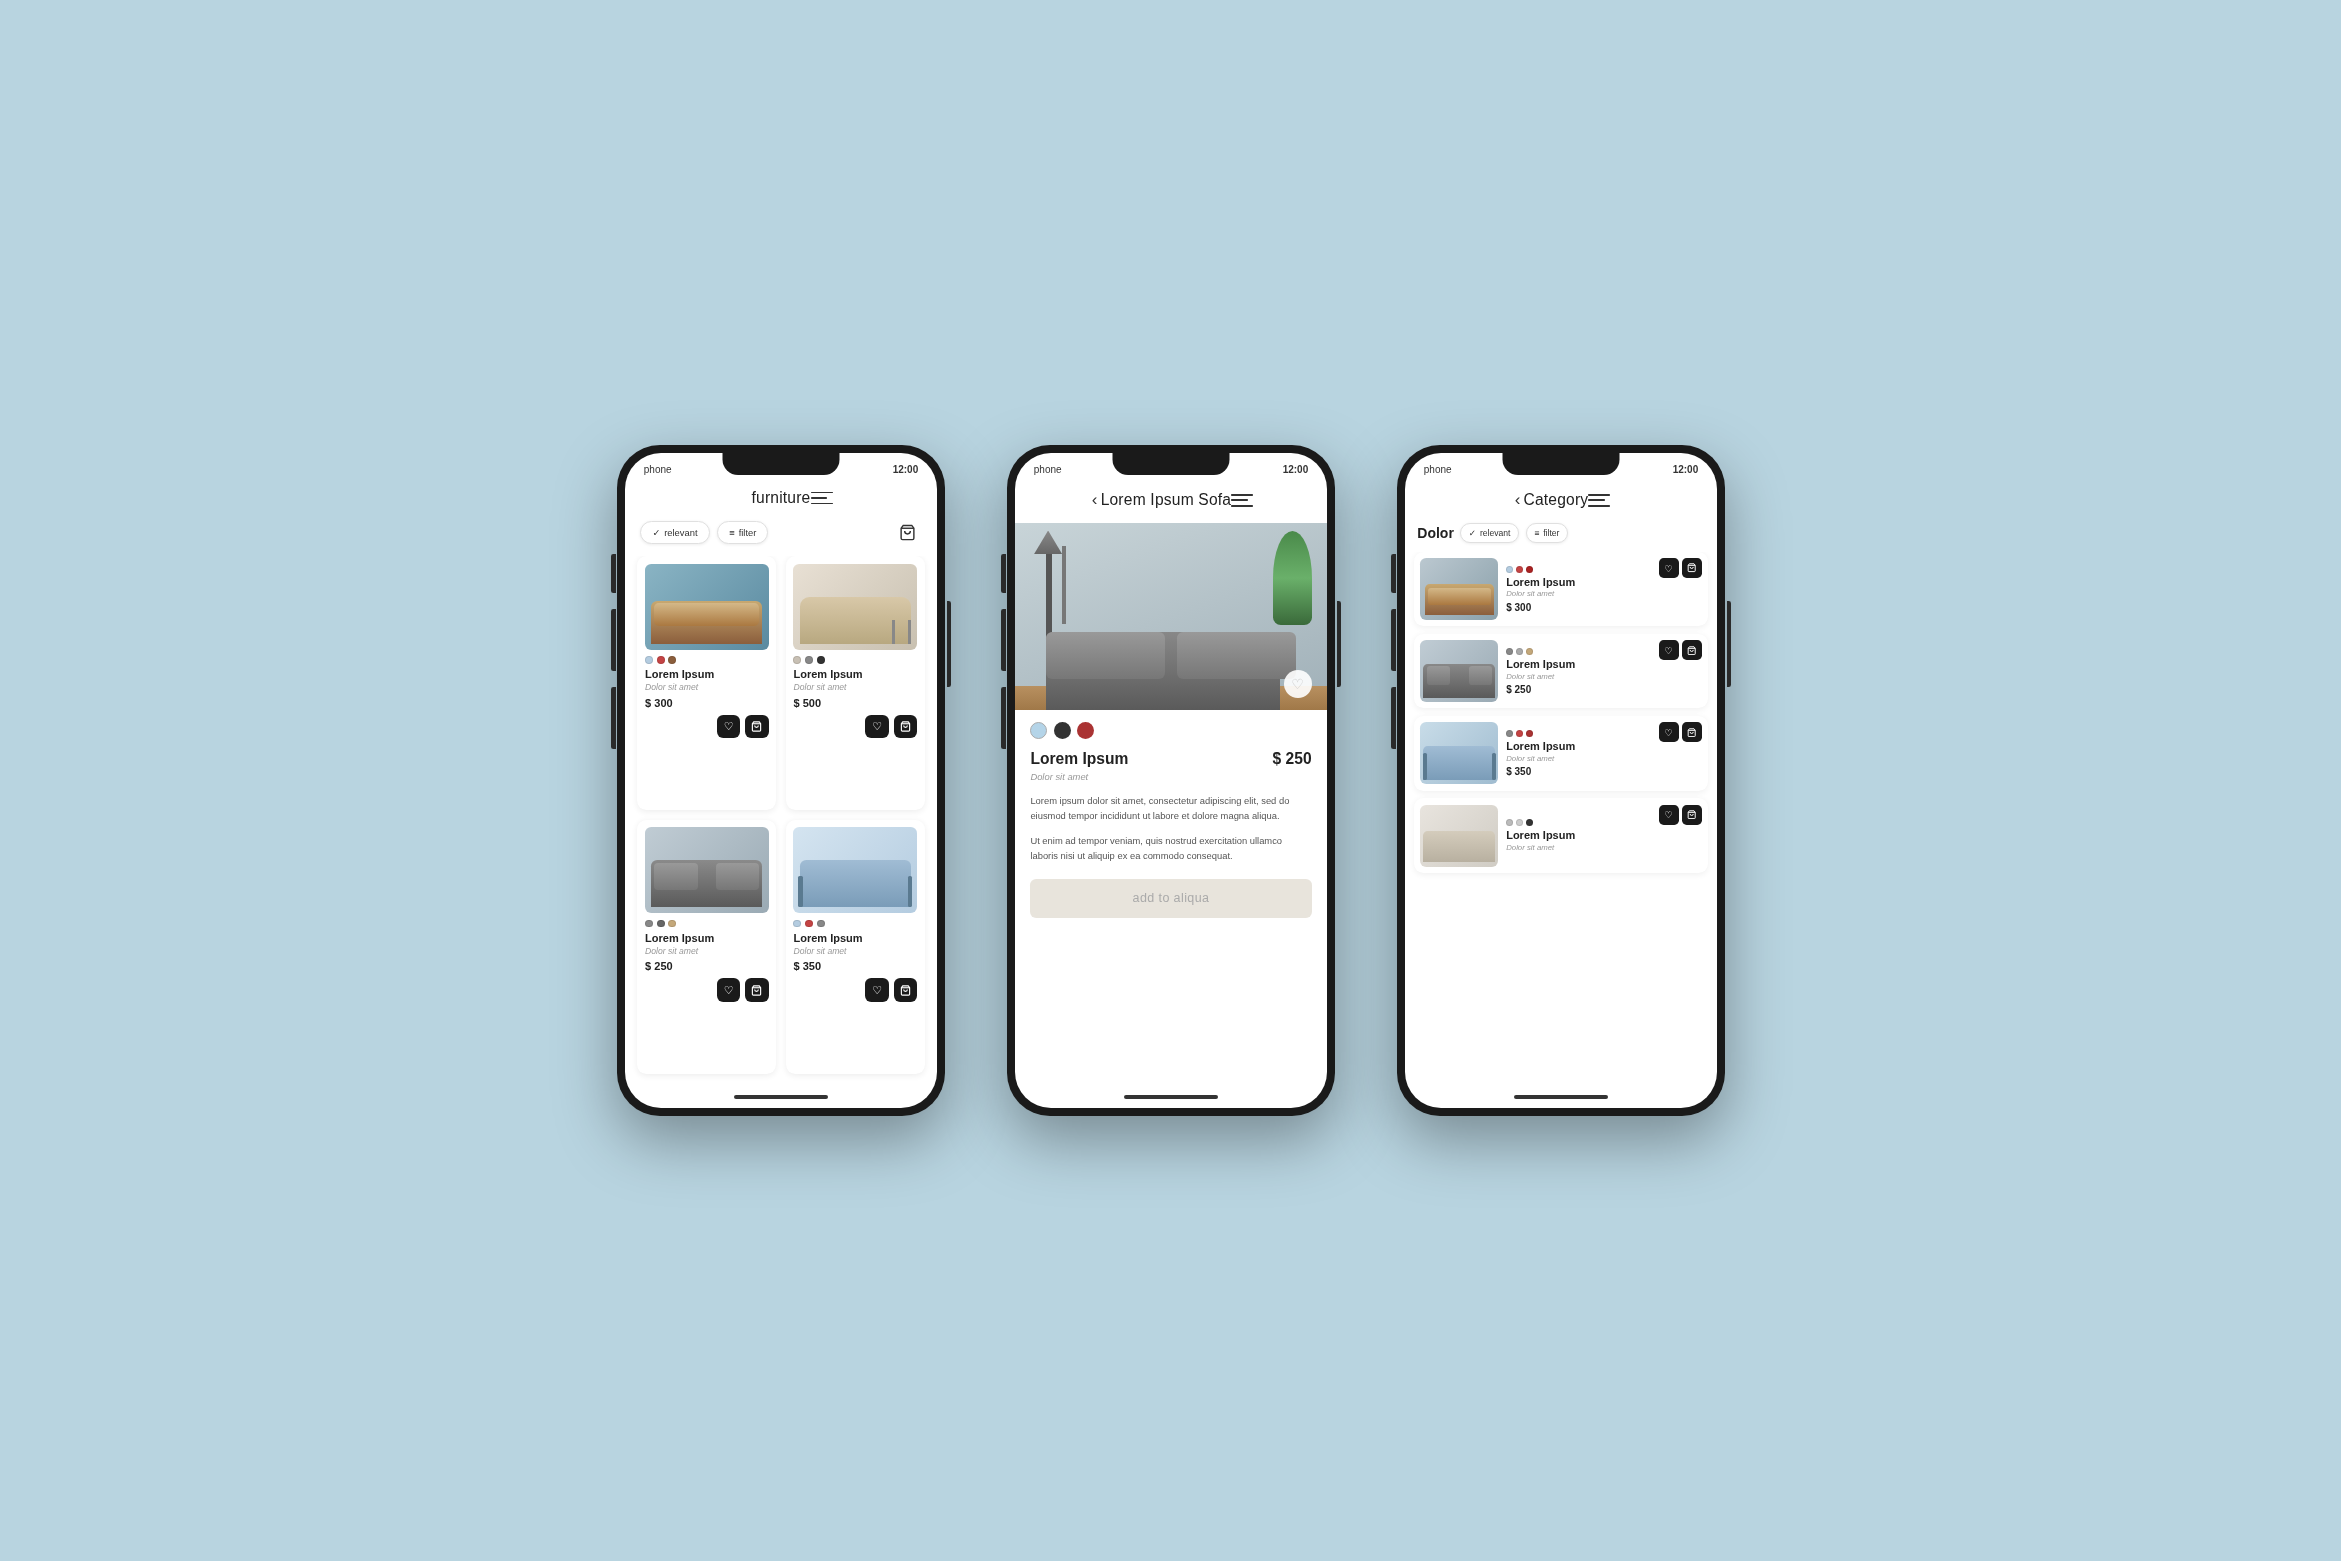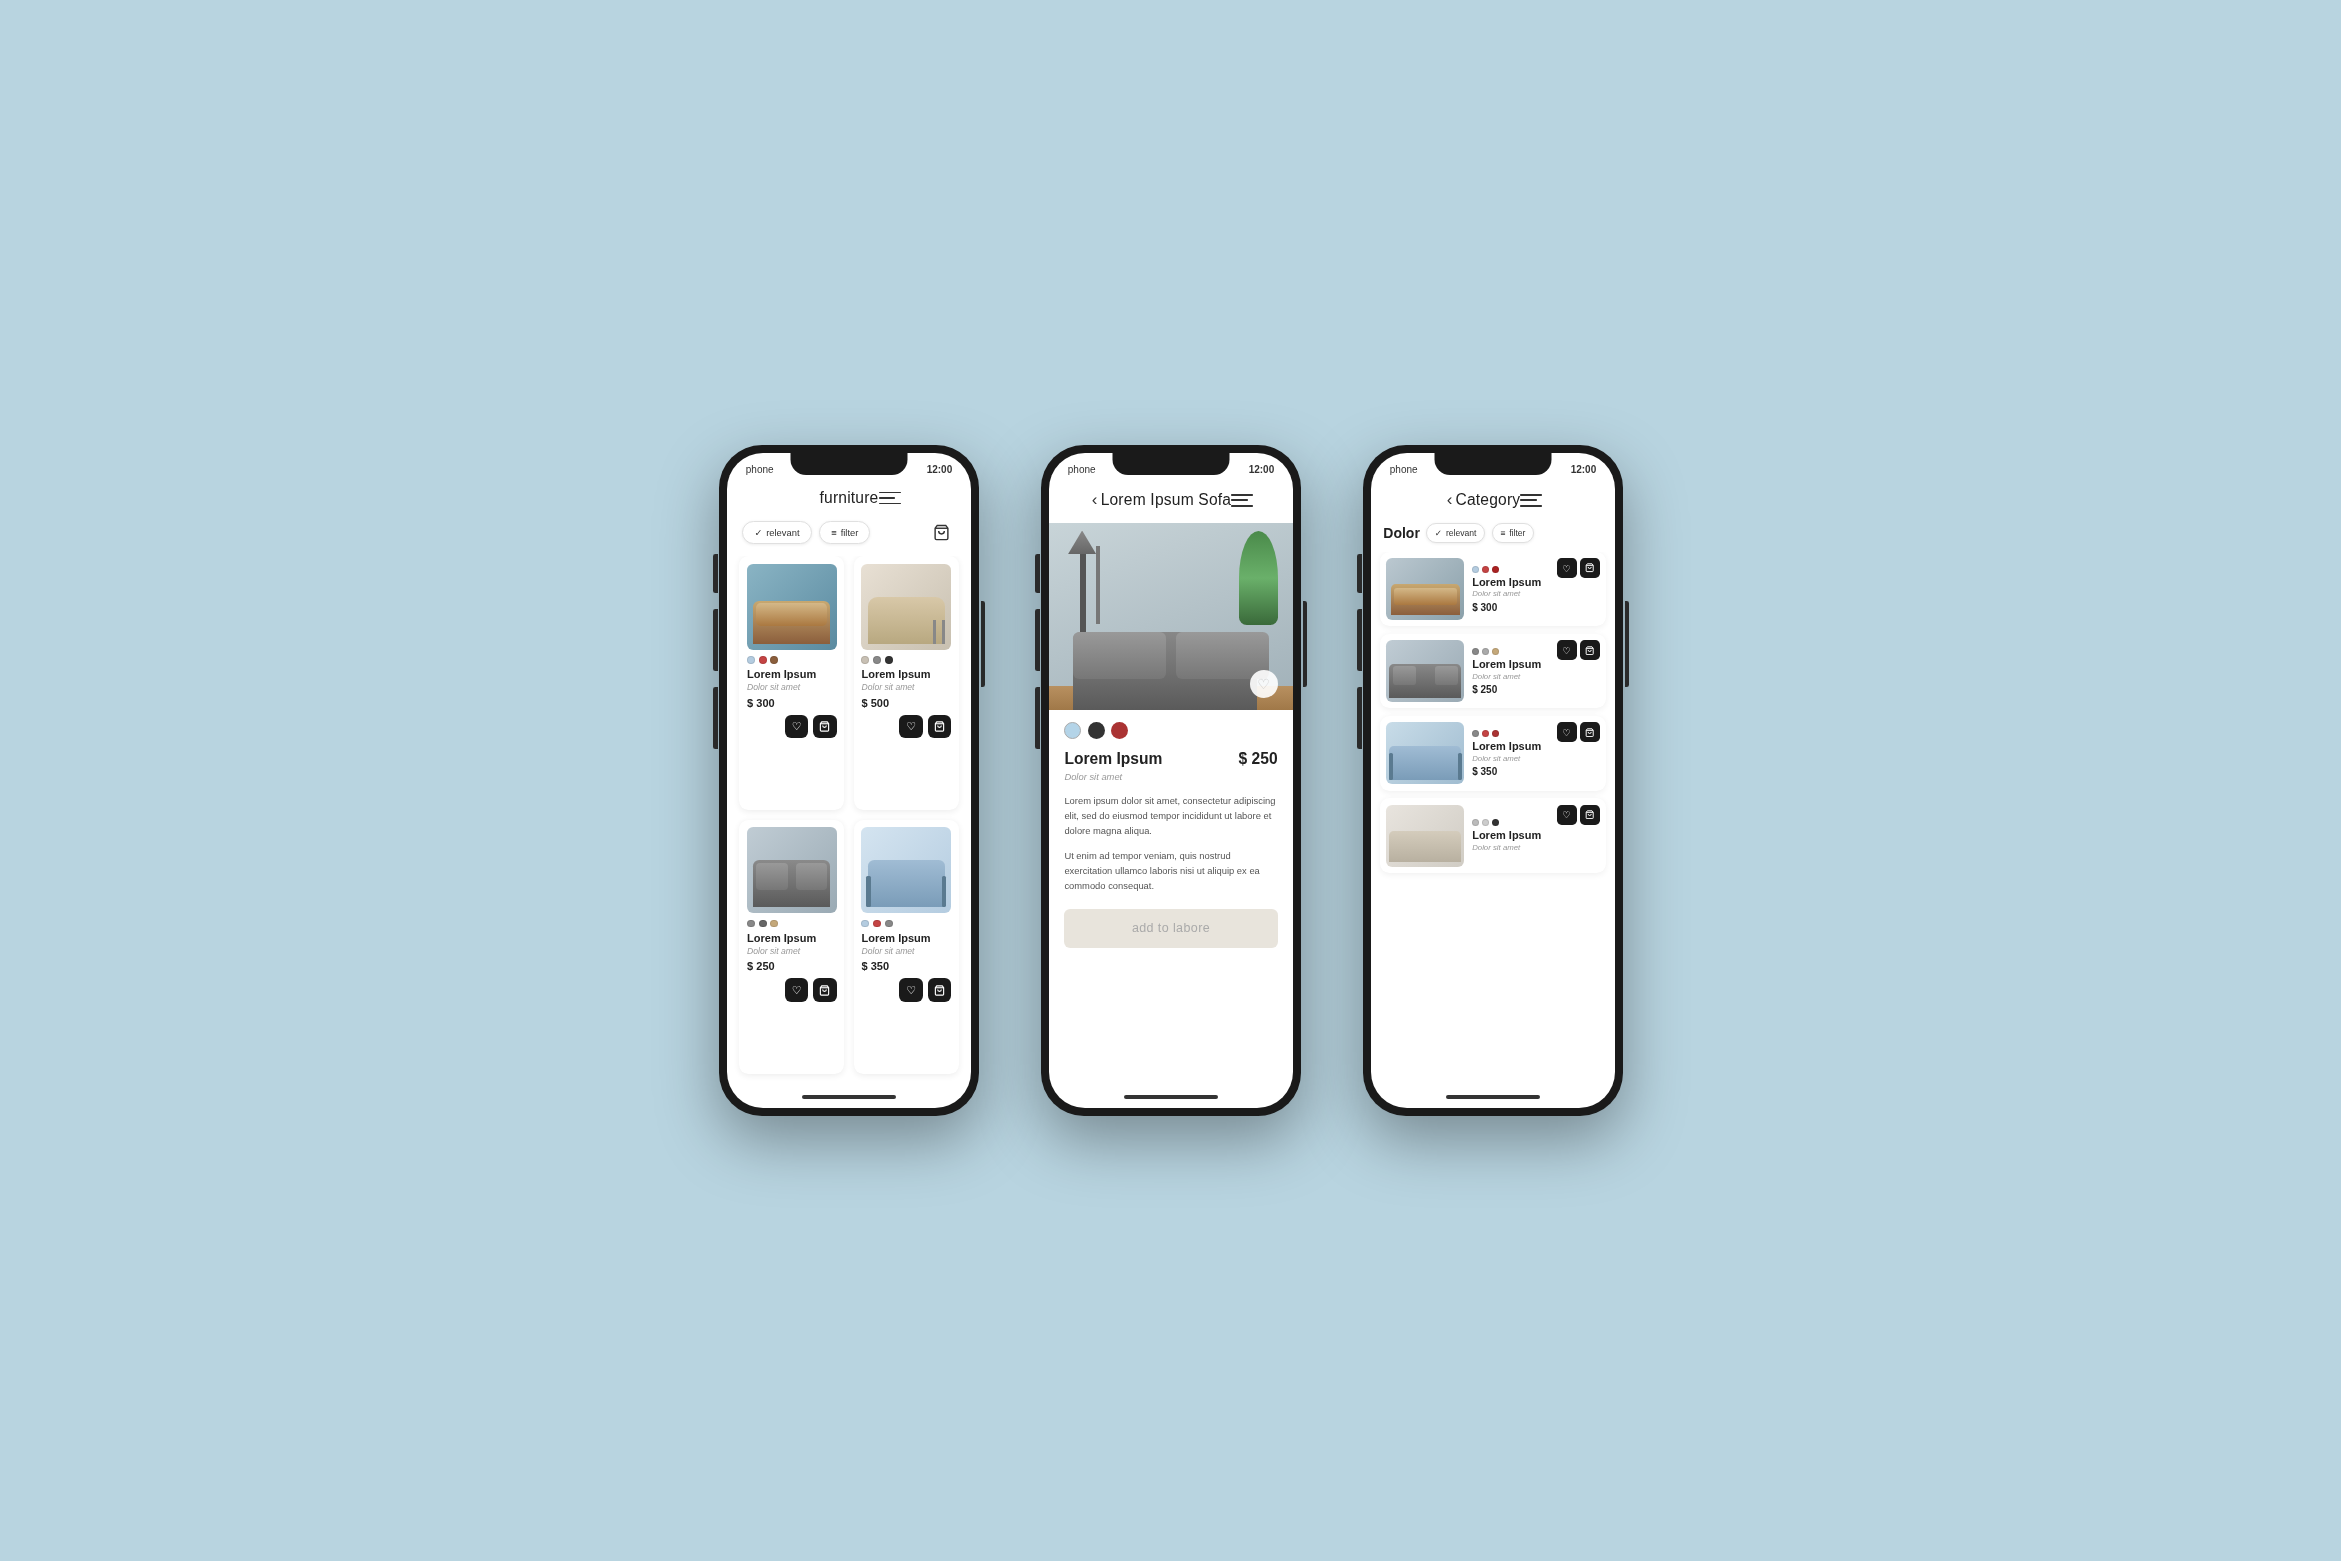--- a/index.html
+++ b/index.html
@@ -11,21 +11,21 @@
       display: flex;
       align-items: center;
       justify-content: center;
       gap: 62px;
       font-family: -apple-system, BlinkMacSystemFont, 'Helvetica Neue', Arial, sans-serif;
       overflow: hidden;
     }
 
     
     .phone-shell {
-      width: 260px;
+      width: 328px;
       height: 671px;
       background: #1a1a1a;
       border-radius: 43px;
       padding: 7.8px;
       position: relative;
       box-shadow: 0 23.4px 62px rgba(0,0,0,0.35);
     }
 
     .phone-inner {
       width: 100%;
@@ -745,21 +745,21 @@
         <span class="detail-color-dot" style="background:#333;"></span>
         <span class="detail-color-dot" style="background:#aa3333;"></span>
       </div>
       <div class="detail-name-row">
         <span class="detail-name">Lorem Ipsum</span>
         <span class="detail-price">$ 250</span>
       </div>
       <div class="detail-sub">Dolor sit amet</div>
       <div class="detail-desc">Lorem ipsum dolor sit amet, consectetur adipiscing elit, sed do eiusmod tempor incididunt ut labore et dolore magna aliqua.</div>
       <div class="detail-desc">Ut enim ad tempor veniam, quis nostrud exercitation ullamco laboris nisi ut aliquip ex ea commodo consequat.</div>
-      <button class="add-to-cart-btn">add to labore</button>
+      <button class="add-to-cart-btn">add to aliqua</button>
     </div>
     <div class="home-indicator">
       <div class="home-bar"></div>
     </div>
   </div>
 </div>
 
 <div class="phone-shell">
   <div class="side-btn-left"></div>
   <div class="side-btn-left2"></div>

